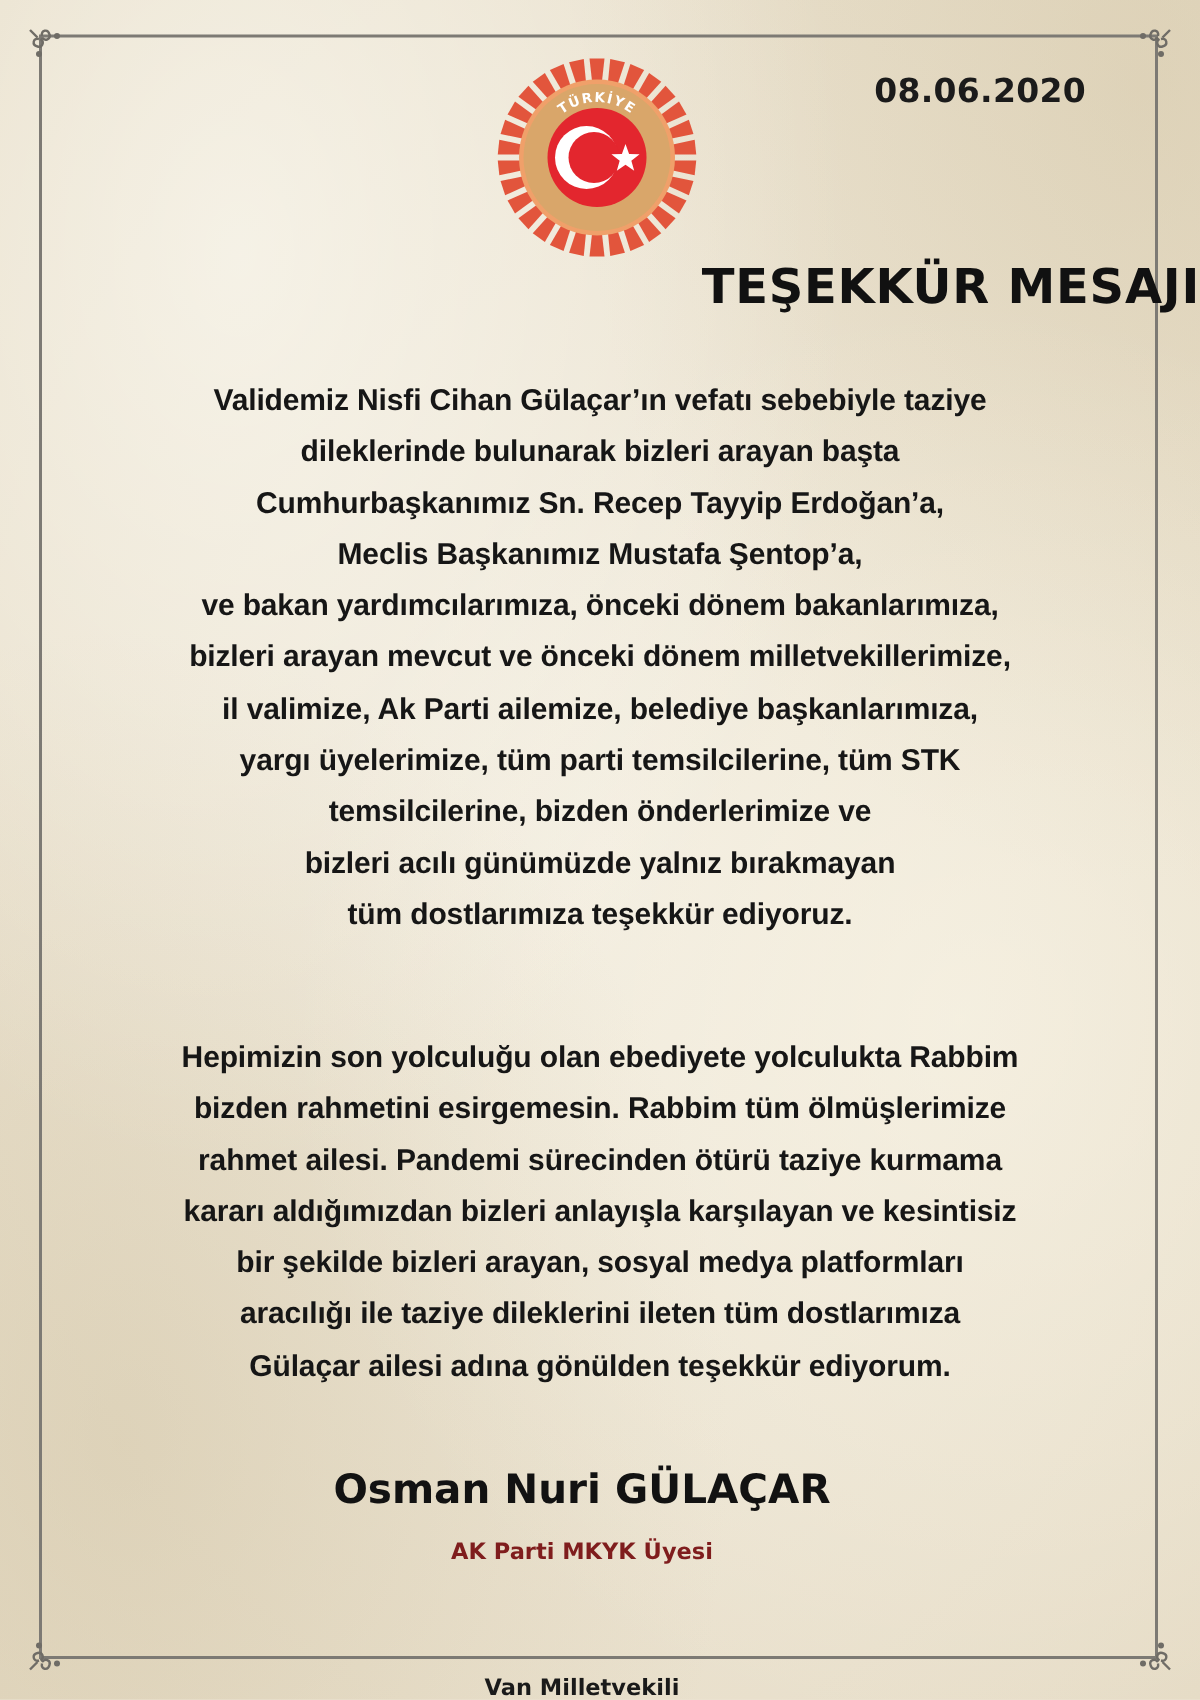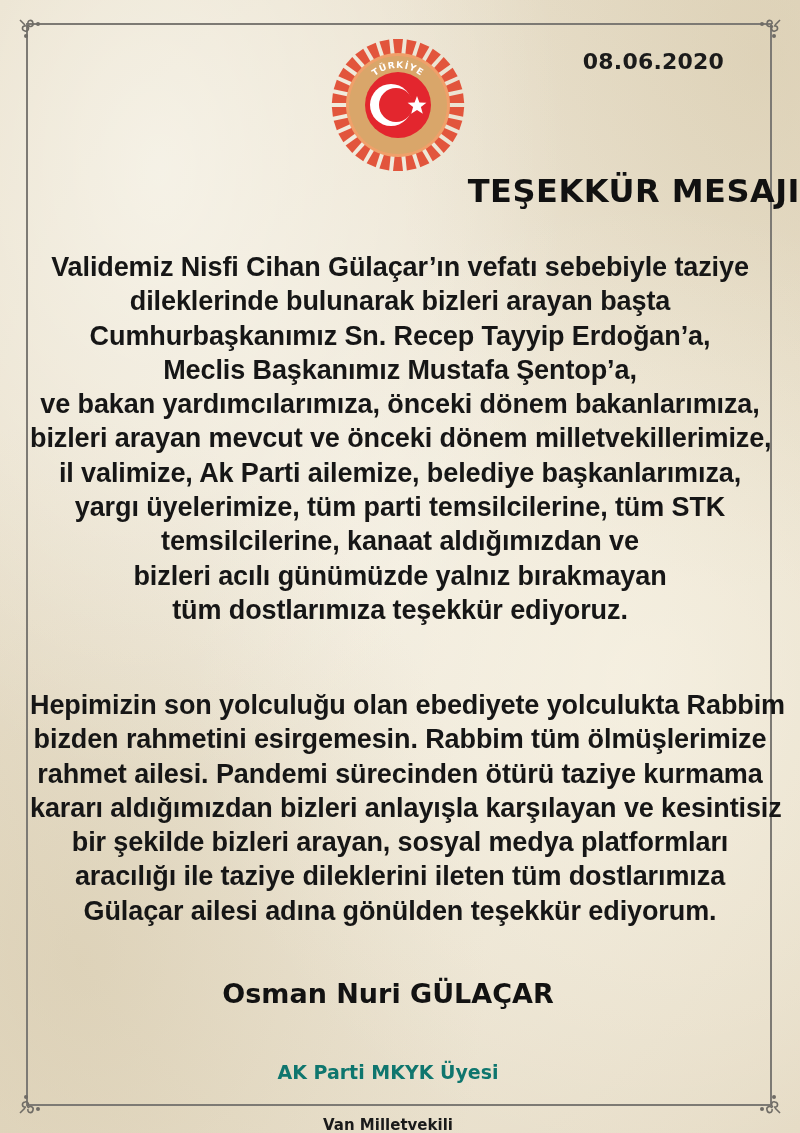--- a/index.html
+++ b/index.html
@@ -67,21 +67,21 @@
       letter-spacing: 0.5px;
       color: #111;
     }
     .body-block {
       position: absolute;
       left: 30px;
       width: 740px;
       text-align: center;
       font-family: "Liberation Sans", "DejaVu Sans", sans-serif;
       font-weight: bold;
-      font-size: 27px;
+      font-size: 20px;
       line-height: 34.3px;
       color: #161616;
       letter-spacing: -0.1px;
     }
     .para1 { top: 250px; }
     .para2 { top: 688px; }
     .line { display: block; white-space: nowrap; }
 
     .signature {
       position: absolute;
@@ -90,24 +90,23 @@
       text-align: center;
     }
     .sig-name {
       top: 978px;
       font-size: 27px;
       font-weight: bold;
       color: #121212;
     }
     .sig-role {
       top: 1025px;
-      font-size: 19px;
-      font-weight: bold;
-      color: #0f766e;
-      margin-top: 36px;
+      font-size: 15px;
+      font-weight: bold;
+      color: #7f1d1d;
     }
     .sig-office {
       top: 1080px;
       font-size: 15px;
       font-weight: bold;
       color: #1a1a1a;
       margin-top: 36px;
     }
   </style>
 </head>
@@ -211,21 +210,21 @@
 
 <div class="body-block para1">
   <span class="line">Validemiz Nisfi Cihan Gülaçar’ın vefatı sebebiyle taziye</span>
   <span class="line">dileklerinde bulunarak bizleri arayan başta</span>
   <span class="line">Cumhurbaşkanımız Sn. Recep Tayyip Erdoğan’a,</span>
   <span class="line">Meclis Başkanımız Mustafa Şentop’a,</span>
   <span class="line">ve bakan yardımcılarımıza, önceki dönem bakanlarımıza,</span>
   <span class="line">bizleri arayan mevcut ve önceki dönem milletvekillerimize,</span>
   <span class="line">il valimize, Ak Parti ailemize, belediye başkanlarımıza,</span>
   <span class="line">yargı üyelerimize, tüm parti temsilcilerine, tüm STK</span>
-  <span class="line">temsilcilerine, kanaat aldığımızdan ve</span>
+  <span class="line">temsilcilerine, bizden önderlerimize ve</span>
   <span class="line">bizleri acılı günümüzde yalnız bırakmayan</span>
   <span class="line">tüm dostlarımıza teşekkür ediyoruz.</span>
 </div>
 
 <div class="body-block para2">
   <span class="line">Hepimizin son yolculuğu olan ebediyete yolculukta Rabbim</span>
   <span class="line">bizden rahmetini esirgemesin. Rabbim tüm ölmüşlerimize</span>
   <span class="line">rahmet ailesi. Pandemi sürecinden ötürü taziye kurmama</span>
   <span class="line">kararı aldığımızdan bizleri anlayışla karşılayan ve kesintisiz</span>
   <span class="line">bir şekilde bizleri arayan, sosyal medya platformları</span>

